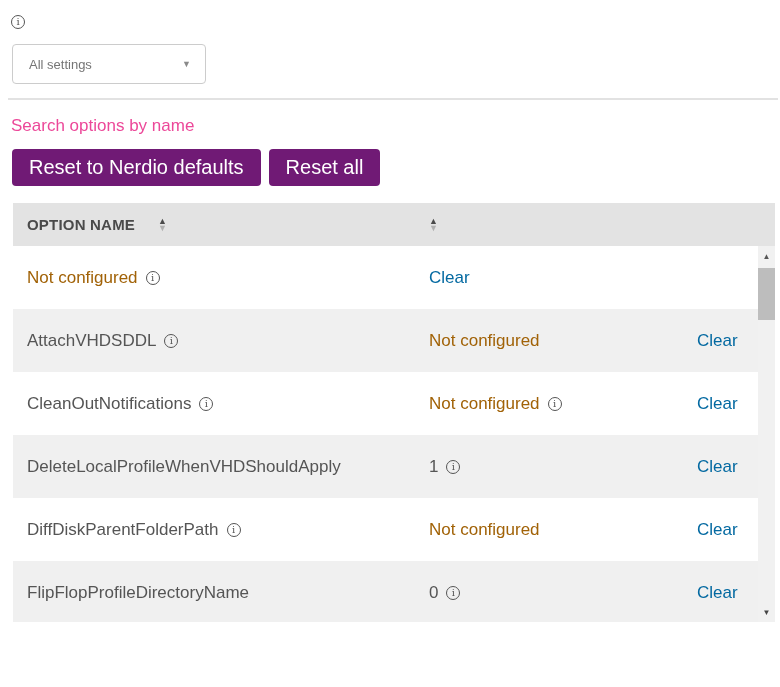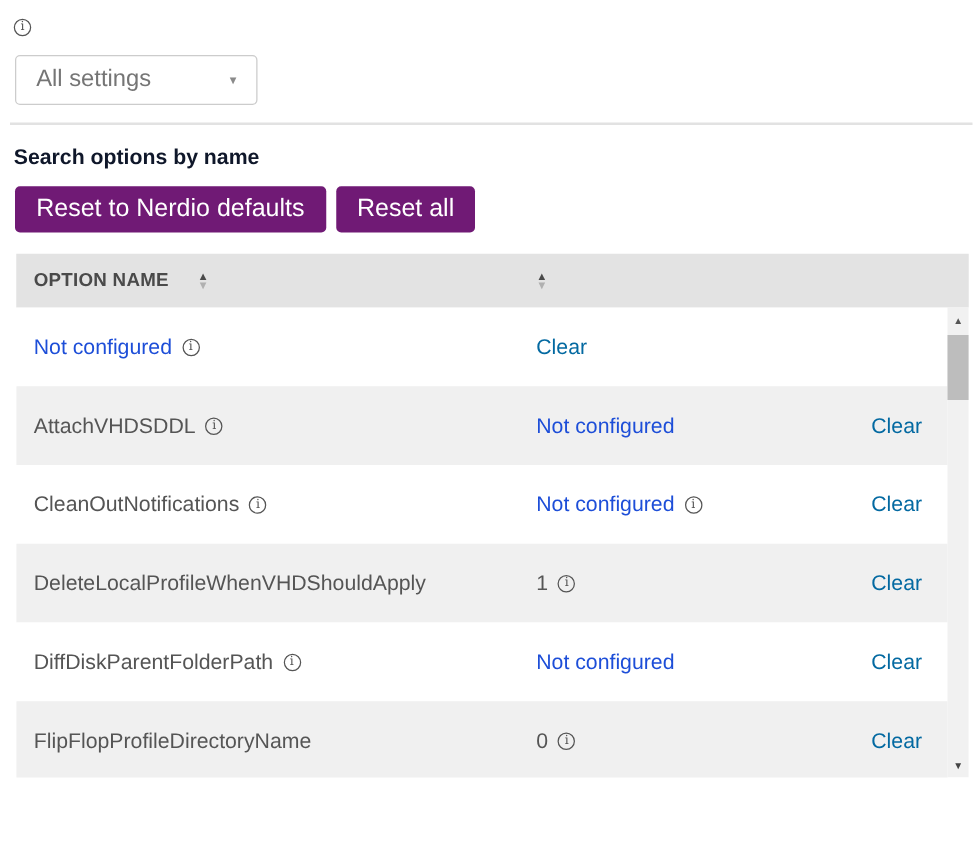--- a/index.html
+++ b/index.html
@@ -32,34 +32,34 @@
 
   
   .select-box {
     margin: 10px 0 0 12px;
     width: 194px; height: 40px;
     border: 1px solid #ccc; border-radius: 4px;
     display: flex; align-items: center; justify-content: space-between;
     padding: 0 14px 0 16px;
     background: #fff; cursor: pointer;
   }
-  .select-value { font-size: 19px; color: #757575; }
+  .select-value { font-size: 13px; color: #757575; }
   .select-caret { font-size: 9px; color: #8a8a8a; }
 
   
   .divider {
     margin-top: 14px;
     border: none; border-top: 2px solid #e2e2e2;
     width: 770px; margin-left: 8px;
   }
 
   
   .search-label {
     margin: 16px 0 0 11px;
-    font-size: 17px; color: #0f172a; height: 20px; font-weight: bold;
+    font-size: 17px; color: #ec4899; height: 20px;
   }
   .filter-input {
     margin: 15px 0 0 12px;
     width: 325px; height: 37px;
     border: 1px solid #ccc; border-radius: 4px;
     padding: 0 12px; font-size: 17px;
     font-family: "Liberation Sans", sans-serif;
     color: #555; outline: none;
   }
   .filter-input::placeholder { color: #c2c2c2; }
@@ -99,21 +99,21 @@
     display: grid; grid-template-columns: 402px 268px 1fr;
     align-items: center;
   }
   .row.alt { background: #f0f0f0; }
   .cell {
     padding-left: 14px; font-size: 17px; color: #555;
     display: flex; align-items: center; gap: 8px;
     white-space: nowrap; overflow: hidden;
   }
   .cell .info-icon { margin-left: 0; }
-  .config-cell.muted .value-text { color: #1d4ed8; }
+  .config-cell.muted .value-text { color: #a16207; }
   .clear-link { cursor: pointer; color: #0369a1; }
 
   
   .scrollbar {
     position: absolute; top: 0; right: 0;
     width: 17px; height: 100%;
     background: #f1f1f1;
   }
   .sb-btn {
     position: absolute; left: 0; width: 17px; height: 16px;

